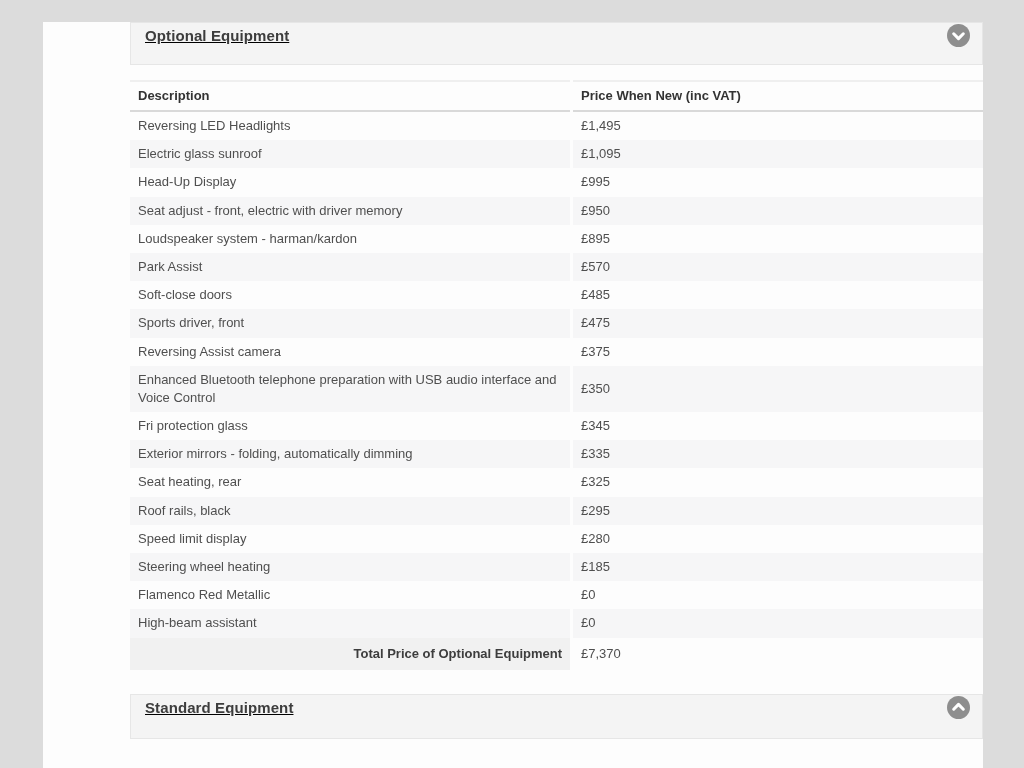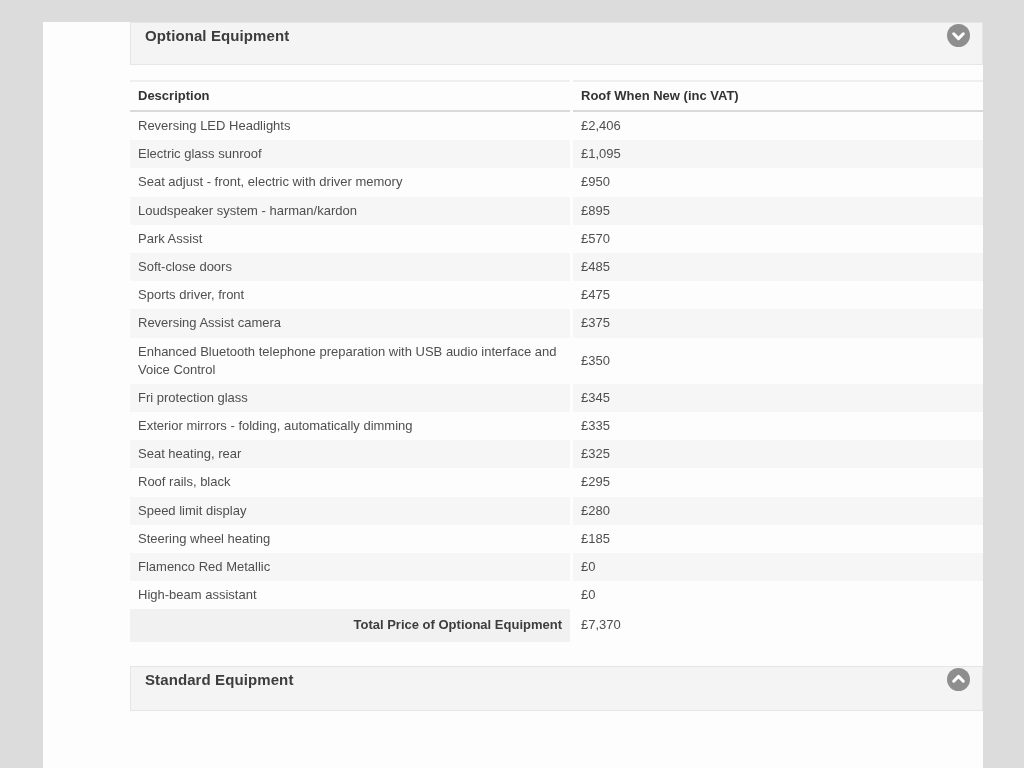--- a/index.html
+++ b/index.html
@@ -26,20 +26,21 @@
   .section-bar {
     height: 43px;
     background: #f4f4f4;
     border: 1px solid #e6e6e6;
     box-sizing: border-box;
     display: flex;
     align-items: center;
     justify-content: space-between;
     padding: 0 12px 17px 14px;
     cursor: pointer;
+    text-decoration: underline;
   }
   .section-bar.optional { margin-top: 22px; }
   .section-bar.standard { margin-top: 24px; height: 45px; }
   .section-title {
     font-size: 15px;
     font-weight: bold;
     color: #3d3d3d;
     letter-spacing: 0.1px;
   }
   .chevron-btn {
@@ -100,31 +101,35 @@
           <circle cx="12" cy="12" r="12" fill="#8e8e8e"></circle>
           <path d="M7 10.2l5 5 5-5" stroke="#ffffff" stroke-width="3.2" fill="none" stroke-linecap="round" stroke-linejoin="round"></path>
         </svg>
       </span>
     </div>
 
     <table class="equipment">
       <thead>
         <tr>
           <th class="col-desc">Description</th>
-          <th class="col-price">Roof When New (inc VAT)</th>
+          <th class="col-price">Price When New (inc VAT)</th>
         </tr>
       </thead>
       <tbody>
       <tr>
             <td>Reversing LED Headlights</td>
-            <td>£2,406</td>
+            <td>£1,495</td>
           </tr>
           <tr>
             <td>Electric glass sunroof</td>
             <td>£1,095</td>
+          </tr>
+          <tr>
+            <td>Head-Up Display</td>
+            <td>£995</td>
           </tr>
           <tr>
             <td>Seat adjust - front, electric with driver memory</td>
             <td>£950</td>
           </tr>
           <tr>
             <td>Loudspeaker system - harman/kardon</td>
             <td>£895</td>
           </tr>
           <tr>

